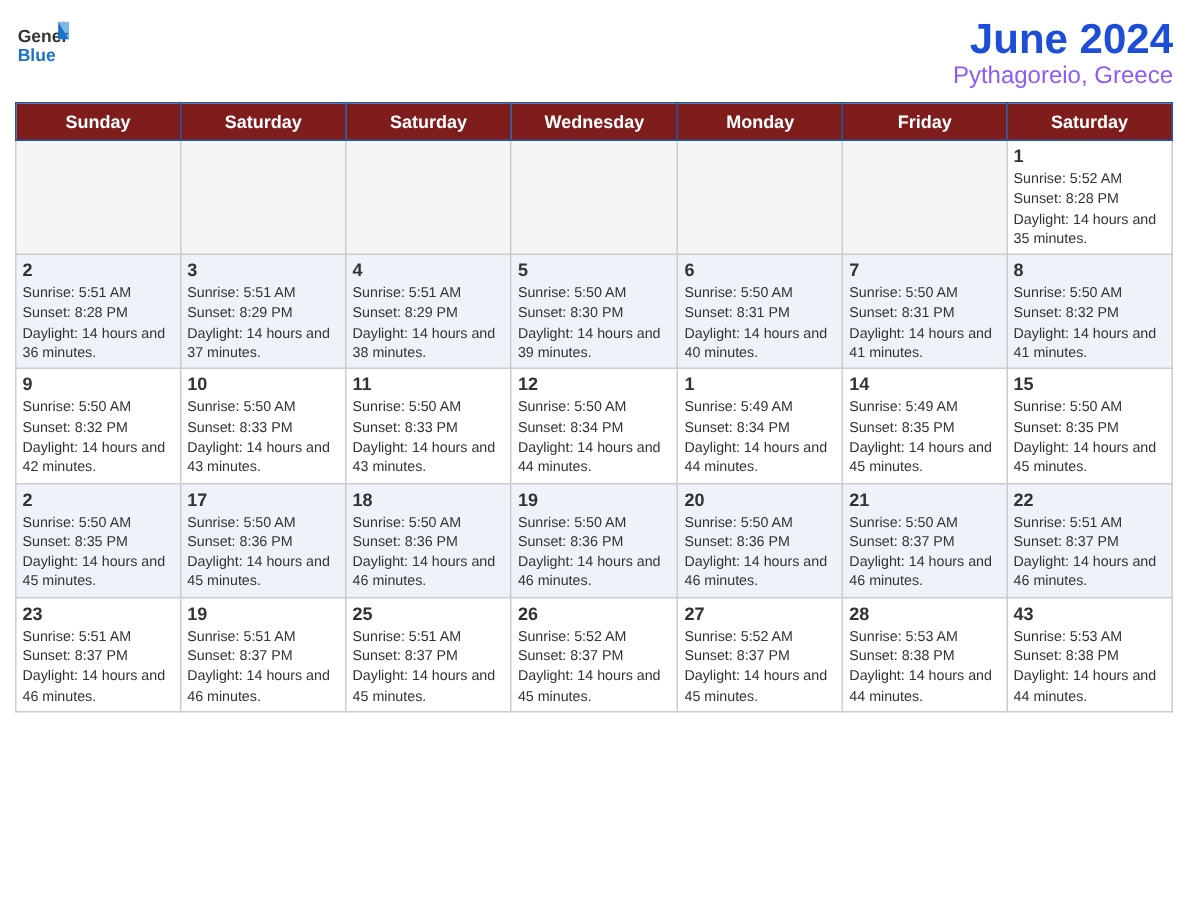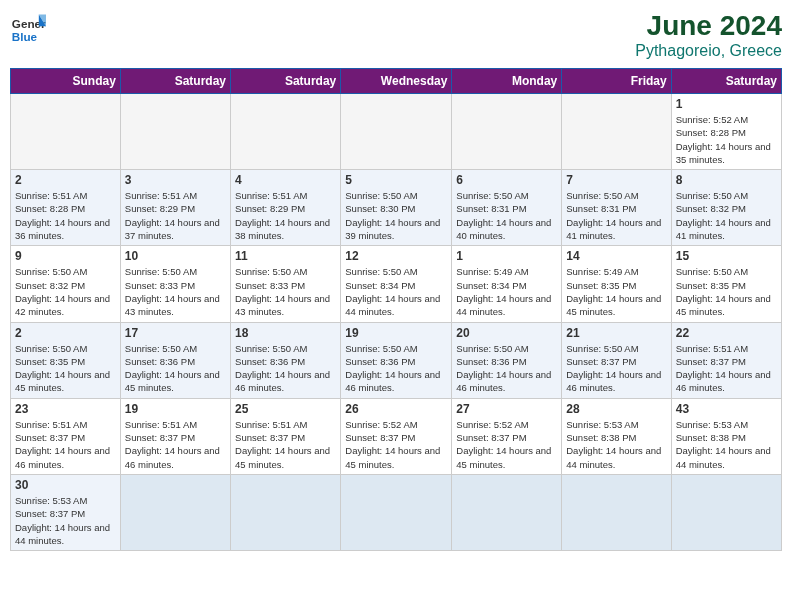--- a/index.html
+++ b/index.html
@@ -24,38 +24,38 @@
     .logo-icon {
       width: 36px;
       height: 36px;
     }
     .title-block {
       text-align: right;
     }
     .title-block .month-year {
       font-size: 28px;
       font-weight: bold;
-      color: #14532d;
+      color: #1d4ed8;
     }
     .title-block .location {
       font-size: 16px;
-      color: #0f766e;
+      color: #8b5cf6;
     }
     .calendar {
       width: 100%;
       border-collapse: collapse;
       border: 1px solid #ccc;
     }
     .calendar th {
-      background: #701a75;
+      background: #7f1d1d;
       color: #fff;
       font-size: 12px;
       font-weight: bold;
       padding: 5px 4px;
-      text-align: right;
+      text-align: center;
       border: 1px solid #1a5aaa;
     }
     .calendar td {
       vertical-align: top;
       border: 1px solid #ccc;
       padding: 3px 4px;
       width: 113px;
       min-height: 70px;
       font-size: 9.5px;
       background: #fff;
@@ -300,28 +300,14 @@
 Sunset: 8:38 PM
 Daylight: 14 hours and 44 minutes.</div>
         </td>
         <td>
           <span class="day-number">43</span>
           <div class="day-info" style="white-space: pre-line;">Sunrise: 5:53 AM
 Sunset: 8:38 PM
 Daylight: 14 hours and 44 minutes.</div>
         </td>
       </tr>
-      <tr class="week-row-dark">
-        <td>
-          <span class="day-number">30</span>
-          <div class="day-info" style="white-space: pre-line;">Sunrise: 5:53 AM
-Sunset: 8:37 PM
-Daylight: 14 hours and 44 minutes.</div>
-        </td>
-        <td class="empty"></td>
-        <td class="empty"></td>
-        <td class="empty"></td>
-        <td class="empty"></td>
-        <td class="empty"></td>
-        <td class="empty"></td>
-      </tr>
     </tbody>
 </table>
 
 </body></html>

